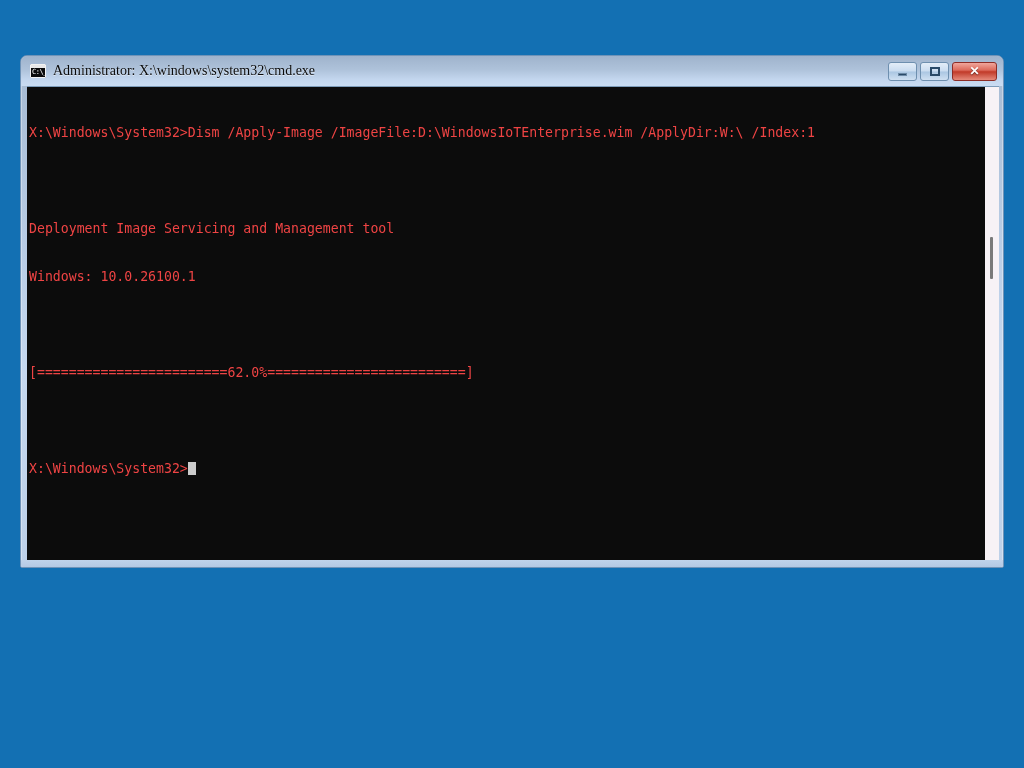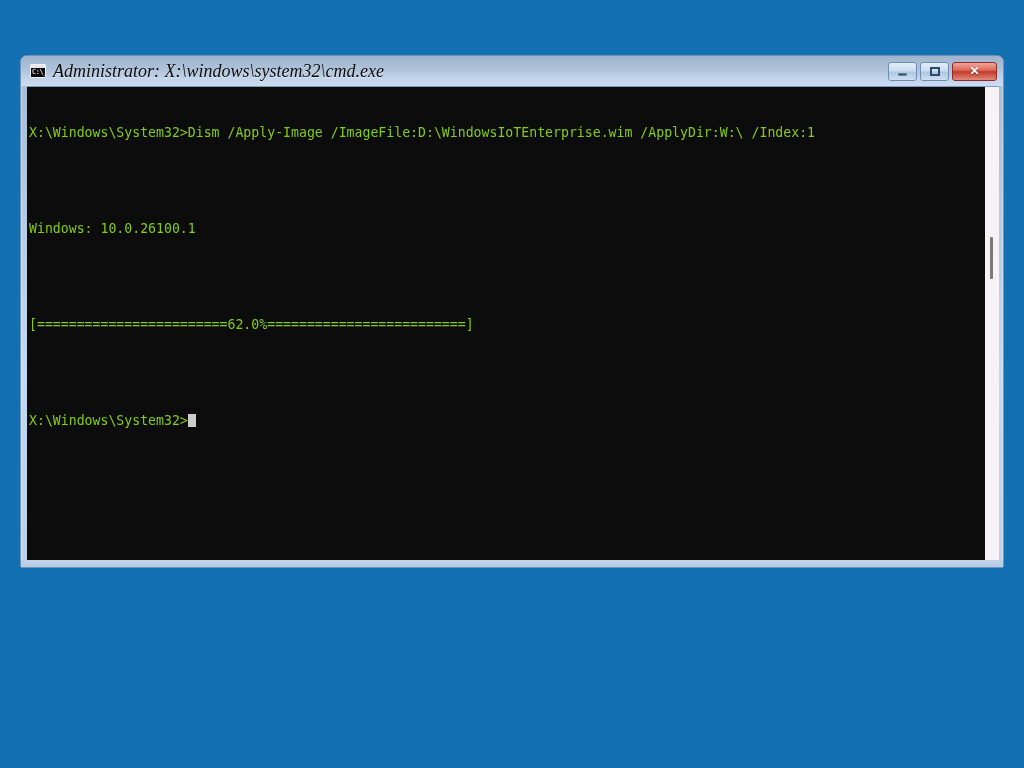--- a/index.html
+++ b/index.html
@@ -77,22 +77,21 @@
     top: 3px;
     font-family: "DejaVu Sans Mono", monospace;
     font-size: 7px;
     line-height: 9px;
     color: #ffffff;
     letter-spacing: -0.5px;
   }
 
   #title-text {
     font-family: "Liberation Serif", serif;
-    font-style: italic;
-    font-size: 18px;
+    font-size: 14px;
     color: #0a0a0a;
     white-space: nowrap;
     text-shadow: 0 1px 0 rgba(255,255,255,0.55);
   }
 
   #window-controls {
     display: flex;
     align-items: center;
     gap: 3px;
     flex: 0 0 auto;
@@ -159,21 +158,21 @@
     flex: 1 1 auto;
     background: #0c0c0c;
     padding: 6px 0 0 2px;
     overflow: hidden;
   }
 
   #console-text {
     font-family: "DejaVu Sans Mono", monospace;
     font-size: 13.2px;
     line-height: 16px;
-    color: #84cc16;
+    color: #ef4444;
     white-space: pre;
     letter-spacing: 0px;
     margin: 0;
     padding: 0;
   }
   .console-line {
     height: 16px;
     white-space: pre;
   }
   .console-line.blank {
@@ -245,20 +244,21 @@
         </div>
       </div>
     </div>
 
     <div id="console-wrap">
 
       <div id="console-screen">
         <div id="console-text">
           <div class="console-line">X:\Windows\System32&gt;Dism /Apply-Image /ImageFile:D:\WindowsIoTEnterprise.wim /ApplyDir:W:\ /Index:1</div>
           <div class="console-line blank"></div>
+          <div class="console-line">Deployment Image Servicing and Management tool</div>
           <div class="console-line">Windows: 10.0.26100.1</div>
           <div class="console-line blank"></div>
           <div class="console-line">[========================62.0%=========================]</div>
           <div class="console-line blank"></div>
           <div class="console-line"><span>X:\Windows\System32&gt;</span><span id="cursor"></span></div>
         </div>
       </div>
 
       <div id="console-scrollbar">
         <div id="scroll-thumb"></div>

